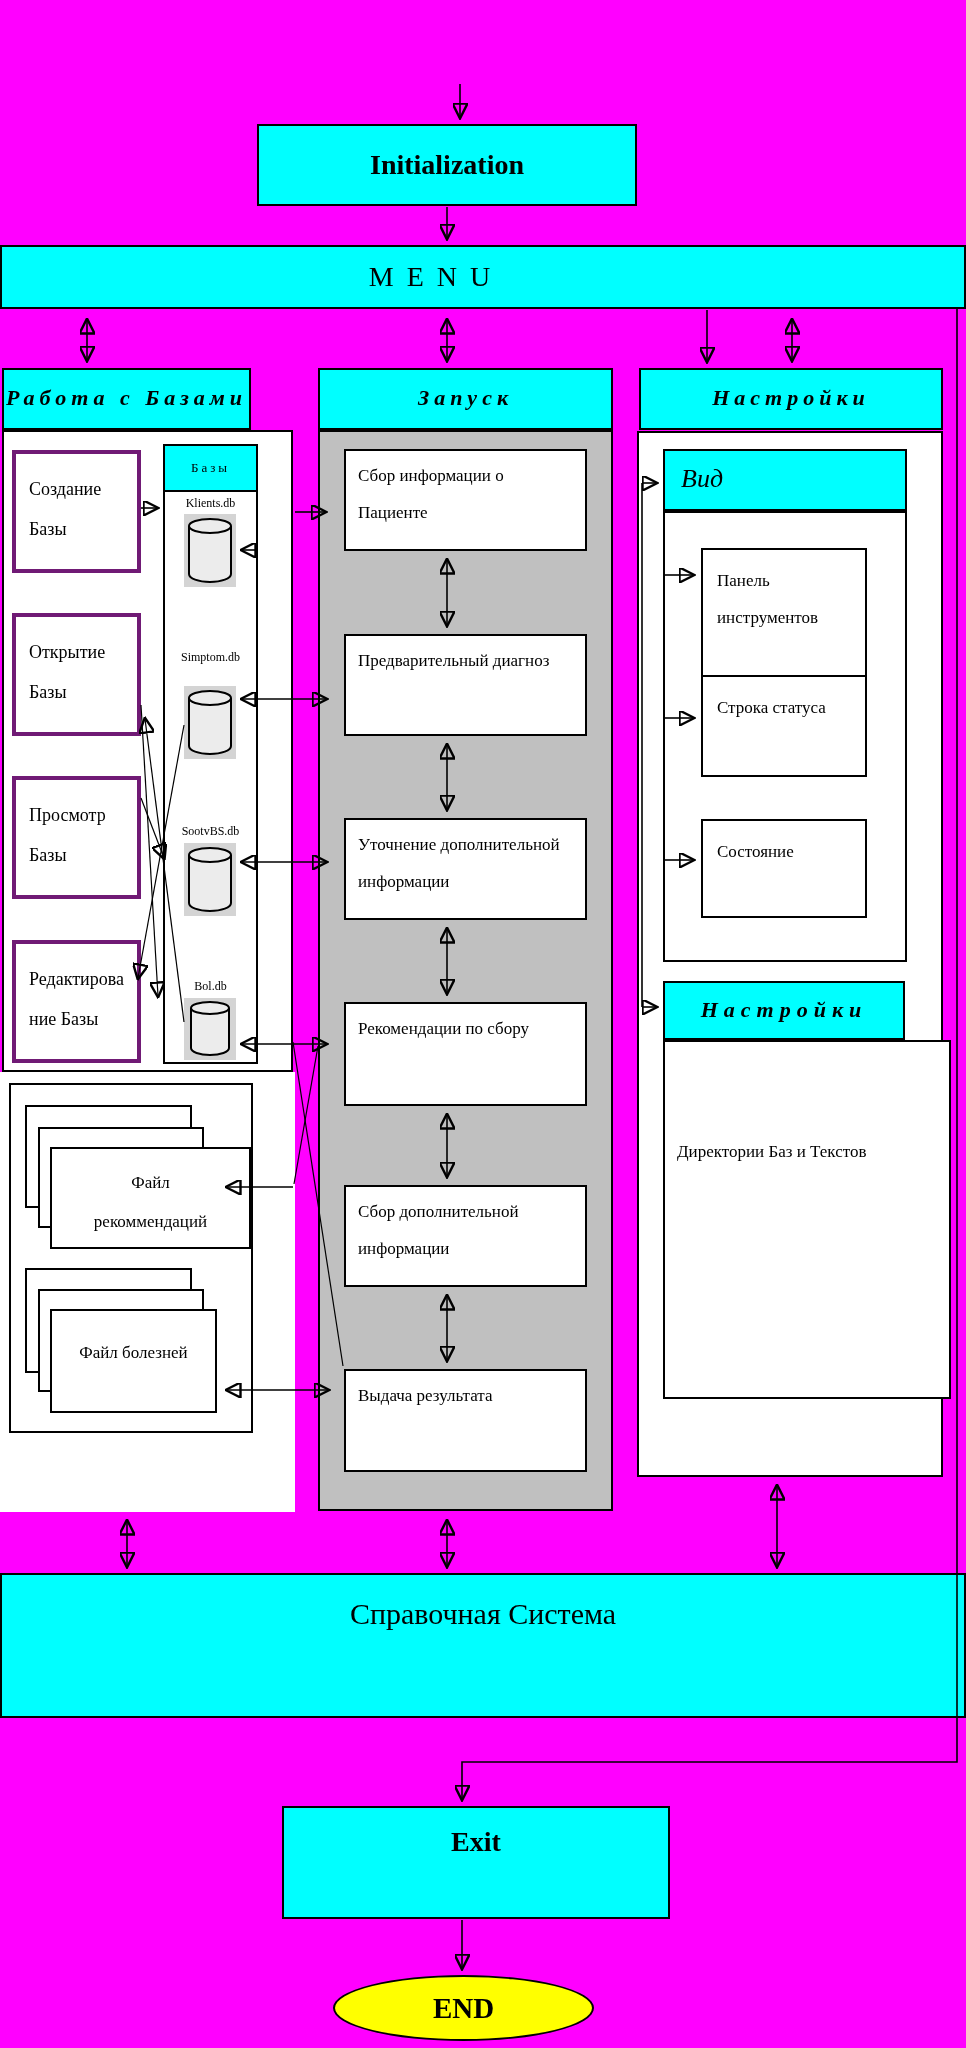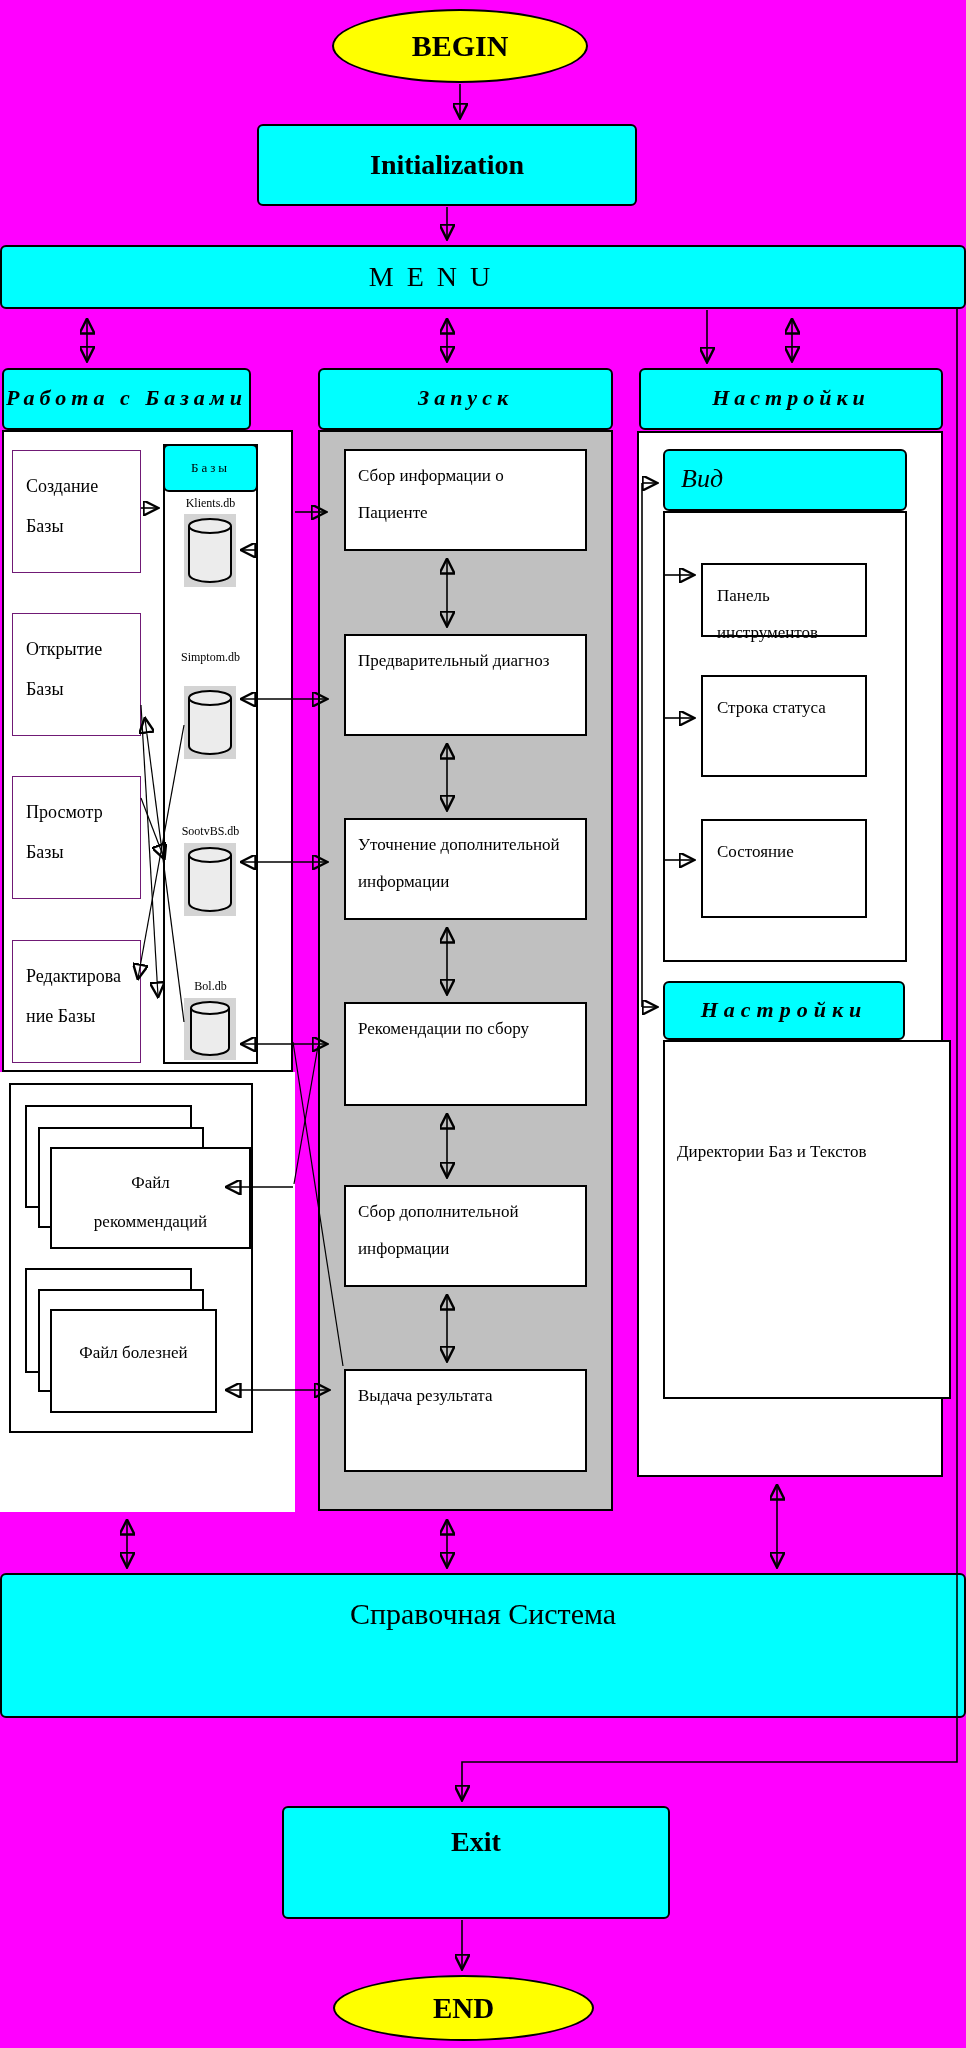--- a/index.html
+++ b/index.html
@@ -1,20 +1,20 @@
 <!DOCTYPE html>
 <html><head>
 <meta charset="utf-8">
 <style>
   html,body{margin:0;padding:0;background:#FF00FF;}
   .stage{position:relative;width:966px;height:2048px;background:#FF00FF;overflow:hidden;
          font-family:"Liberation Serif","DejaVu Serif",serif;color:#000;}
   .abs{position:absolute;box-sizing:border-box;}
   .pre{white-space:pre-line;}
-  .cyan{background:#00FFFF;border-radius:6px;}
+  .cyan{background:#00FFFF;}
   .white{background:#FFFFFF;}
   .bordered{border:2px solid #000;}
 
   
   .terminal{background:#FFFF00;border:2px solid #000;border-radius:50%;
             display:flex;align-items:center;justify-content:center;
             font-weight:bold;font-size:30px;}
   .begin{left:332px;top:9px;width:256px;height:74px;}
   .end{left:333px;top:1975px;width:261px;height:66px;font-size:29px;}
 
@@ -32,21 +32,21 @@
   .rh{left:639px;top:368px;width:304px;}
 
   
   .leftpanel{left:2px;top:430px;width:291px;height:642px;}
   .leftlower{left:0;top:1072px;width:295px;height:440px;background:#fff;}
   .filepanel{left:9px;top:1083px;width:244px;height:350px;background:#fff;}
   .graypanel{left:318px;top:430px;width:295px;height:1081px;background:#C0C0C0;}
   .rightpanel{left:637px;top:431px;width:306px;height:1046px;}
 
   
-  .lbox{left:12px;width:129px;height:123px;background:#fff;border:1px solid #701a75;
+  .lbox{left:12px;width:129px;height:123px;background:#fff;border:4px solid #701a75;
         font-size:18px;line-height:2.2;padding:16px 2px 0 13px;}
 
   
   .dbpanel{left:163px;top:444px;width:95px;height:620px;background:#fff;border:2px solid #000;}
   .dbhead{left:163px;top:444px;width:95px;height:48px;border:2px solid #000;
           text-align:center;line-height:44px;font-size:13px;letter-spacing:3px;}
   .dblabel{width:95px;left:163px;text-align:center;font-size:12px;height:18px;}
   .dbbg{left:184px;width:52px;background:#d4d4d4;display:flex;align-items:center;justify-content:center;}
 
   
@@ -76,23 +76,20 @@
 
   svg.overlay{position:absolute;left:0;top:0;z-index:10;pointer-events:none;}
   svg.overlay line, svg.overlay path{stroke:#000;stroke-width:1.6;fill:none;}
   svg.overlay .thin{stroke-width:1.2;}
 </style>
 </head>
 <body>
 
 <div class="stage">
 
-  <div class="abs terminal begin">
-    <span>BEGIN</span>
-  </div>
   <div class="abs cyan bordered initbox">Initialization</div>
   <div class="abs cyan bordered menubar">
     <span>MENU</span>
   </div>
 
   <div class="abs cyan bordered colhead lh">Работа с Базами</div>
   <div class="abs cyan bordered colhead mh">Запуск</div>
   <div class="abs cyan bordered colhead rh">Настройки</div>
 
   <div class="abs white bordered leftpanel"></div>
@@ -159,21 +156,21 @@
   <div class="abs step pre" style="top:818px;height:102px">Уточнение дополнительной
 информации</div>
   <div class="abs step" style="top:1002px;height:104px">Рекомендации по сбору</div>
   <div class="abs step pre" style="top:1185px;height:102px">Сбор дополнительной
 информации</div>
   <div class="abs step" style="top:1369px;height:103px">Выдача результата</div>
 
   <div class="abs white bordered rightpanel"></div>
   <div class="abs cyan vidhead">Вид</div>
   <div class="abs white bordered vidpanel"></div>
-  <div class="abs rbox pre" style="top:563px;height:74px">Панель
+  <div class="abs rbox pre" style="top:548px;height:129px">Панель
 инструментов</div>
   <div class="abs rbox" style="top:819px;height:99px">Состояние</div>
   <div class="abs rbox" style="top:675px;height:102px">Строка статуса</div>
   <div class="abs cyan setsub">Настройки</div>
   <div class="abs white bordered dirpanel">Директории Баз и Текстов</div>
 
   <div class="abs cyan bordered helpbar">Справочная Система</div>
   <div class="abs terminal end">
     <span>END</span>
   </div>

